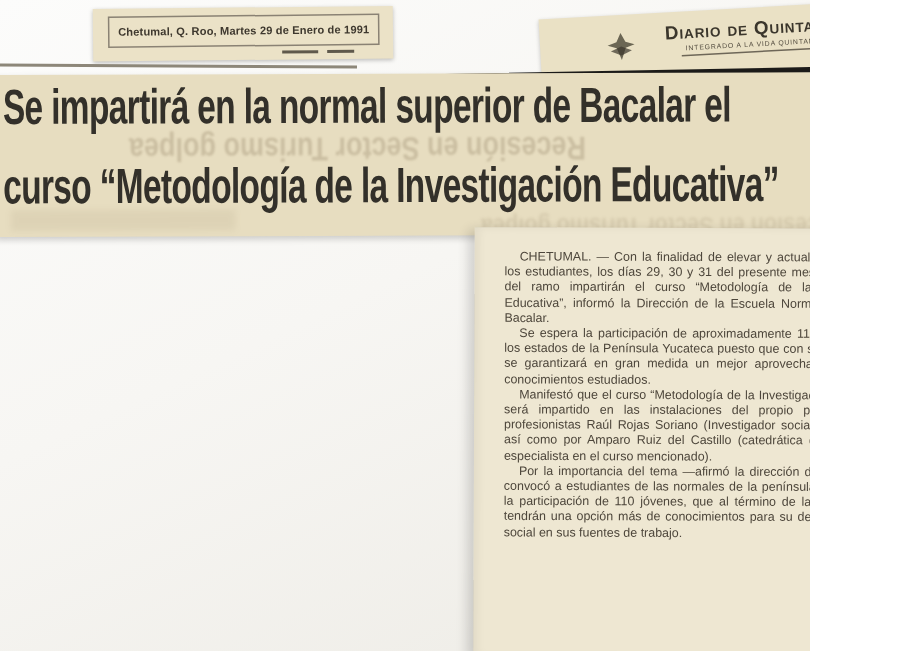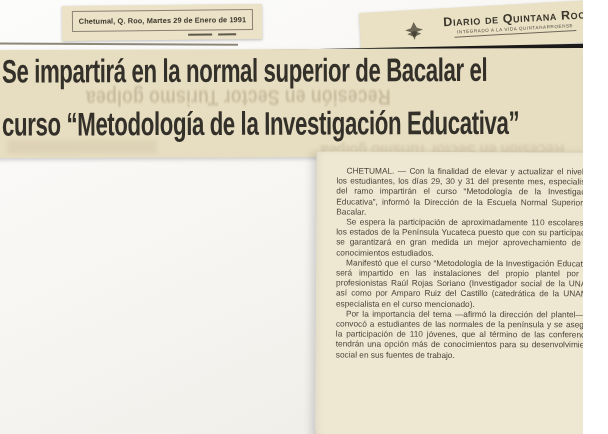--- a/index.html
+++ b/index.html
@@ -1,20 +1,20 @@
 <!DOCTYPE html>
 <html><head>
 <meta charset="utf-8">
 <style>
   * { margin:0; padding:0; box-sizing:border-box; }
   html,body { background:#ffffff; }
   body { font-family:"Liberation Sans", sans-serif; }
 
   .scan {
-    position:relative; width:583px; height:434px; overflow:hidden;
+    position:relative; width:540px; height:434px; overflow:hidden;
     background:linear-gradient(155deg,#fcfcfb 0%,#f7f6f3 45%,#edebe5 100%);
   }
 
   
   .dateline-clip {
     position:absolute; left:62px; top:5px; width:200px; height:35px;
     background:#ebe2c7; transform:rotate(-0.6deg);
     box-shadow:0 1px 3px rgba(0,0,0,.25);
   }
   .dateline-box {

